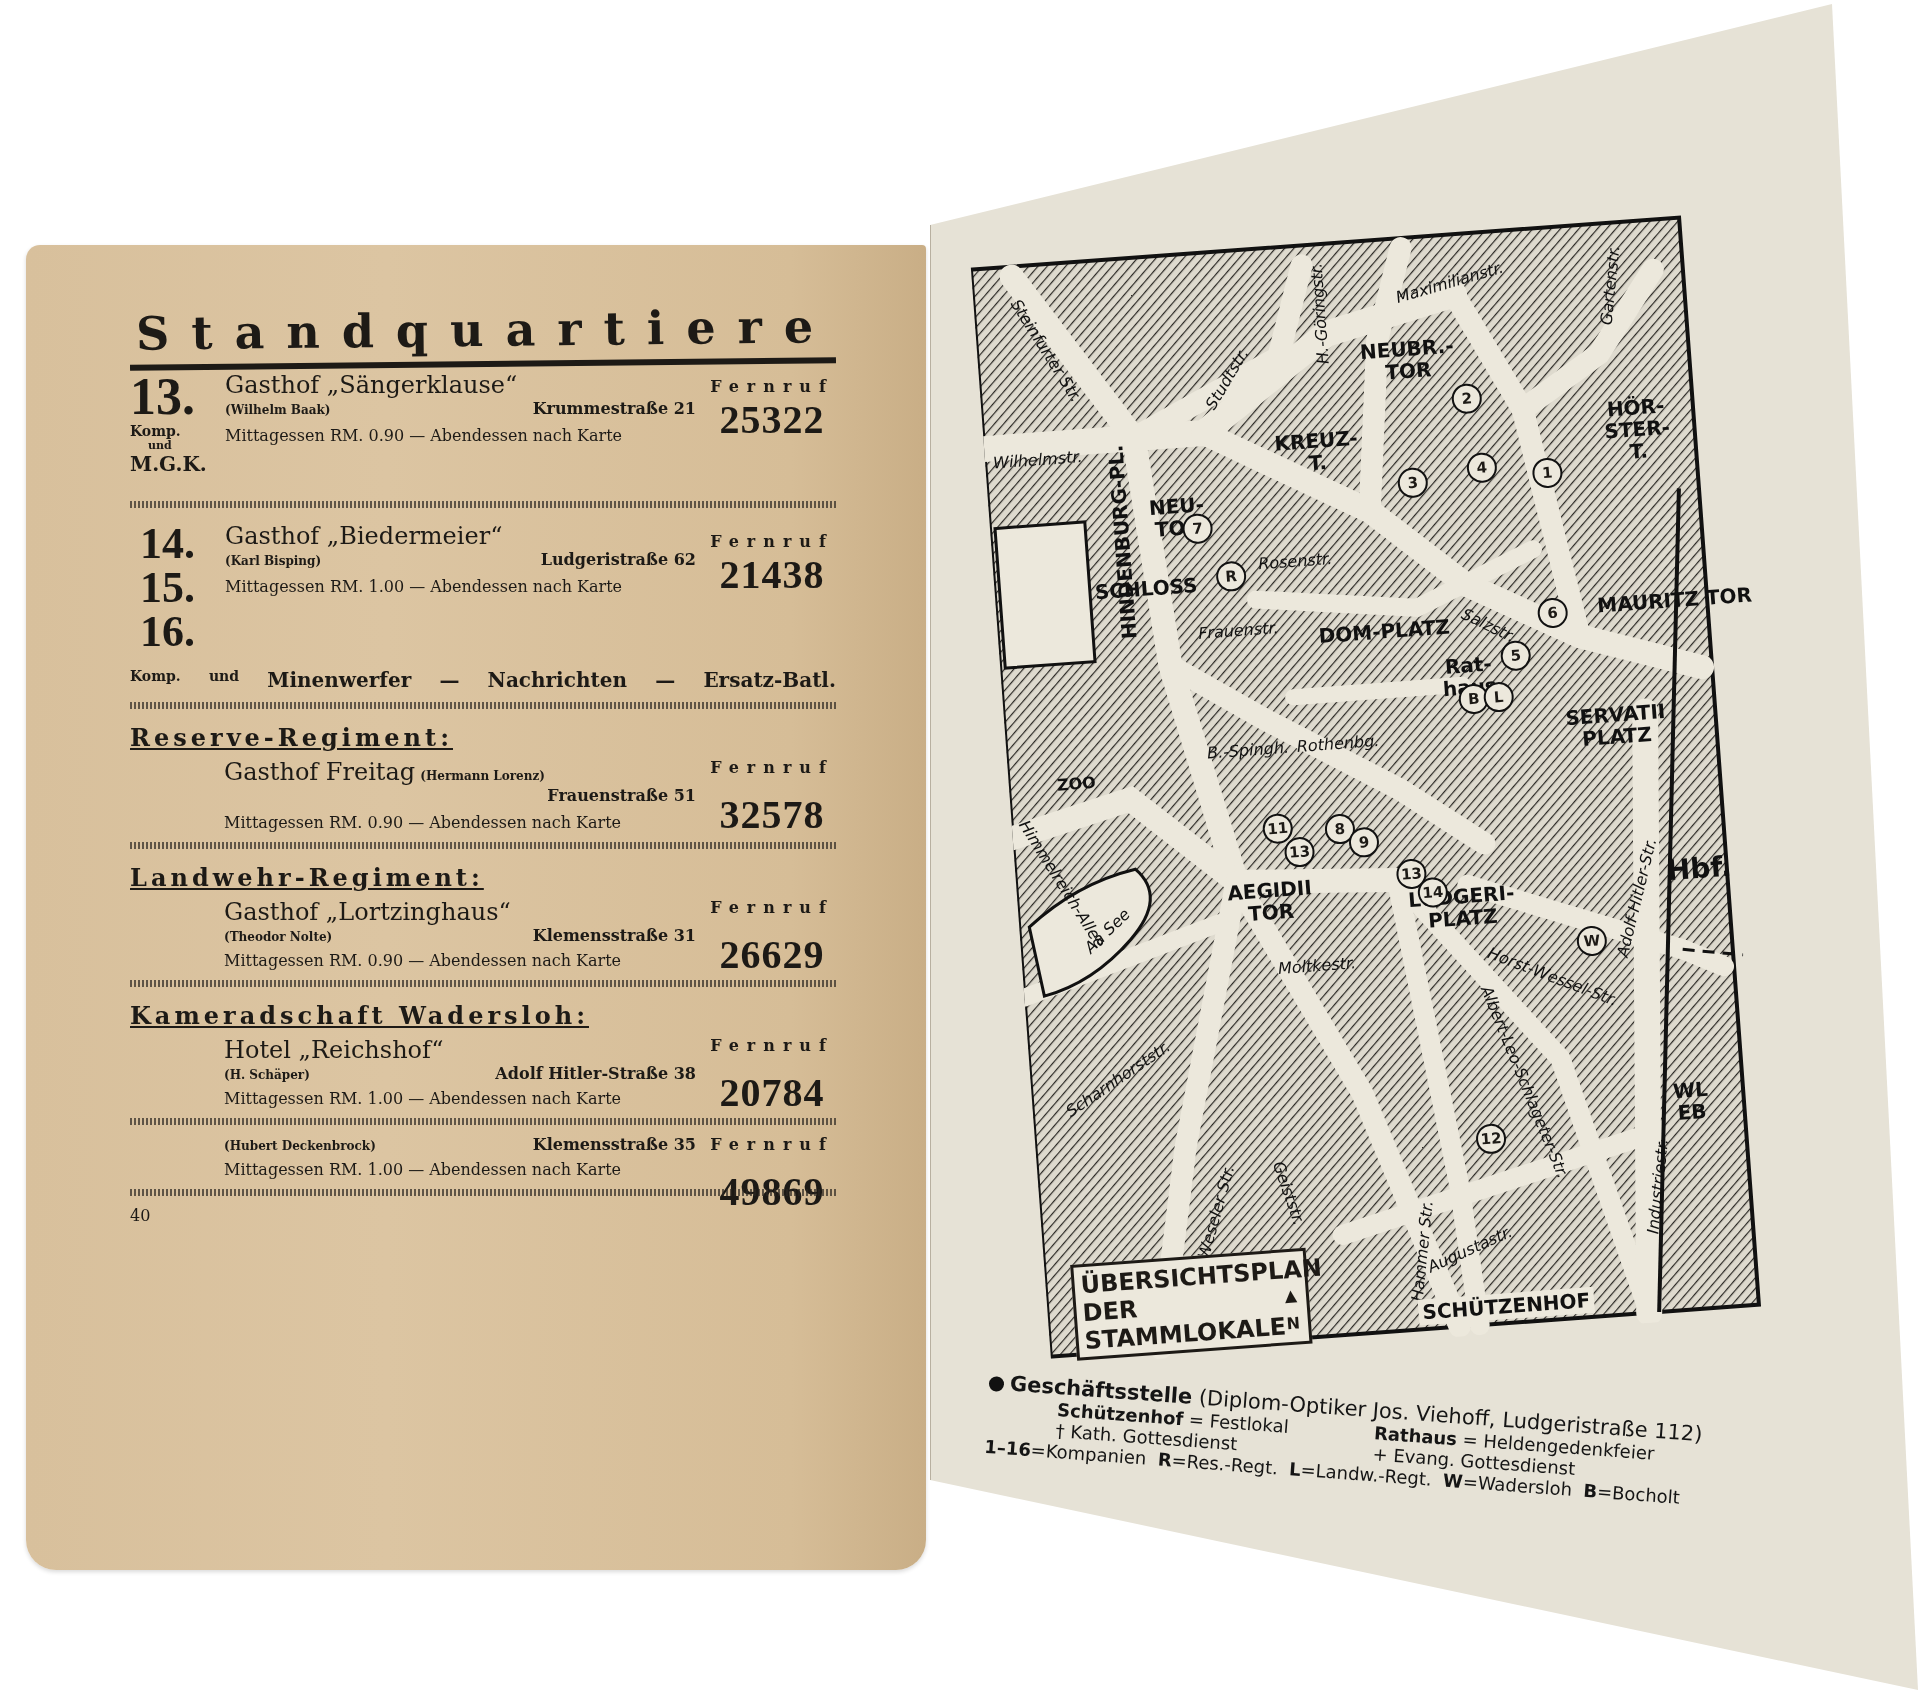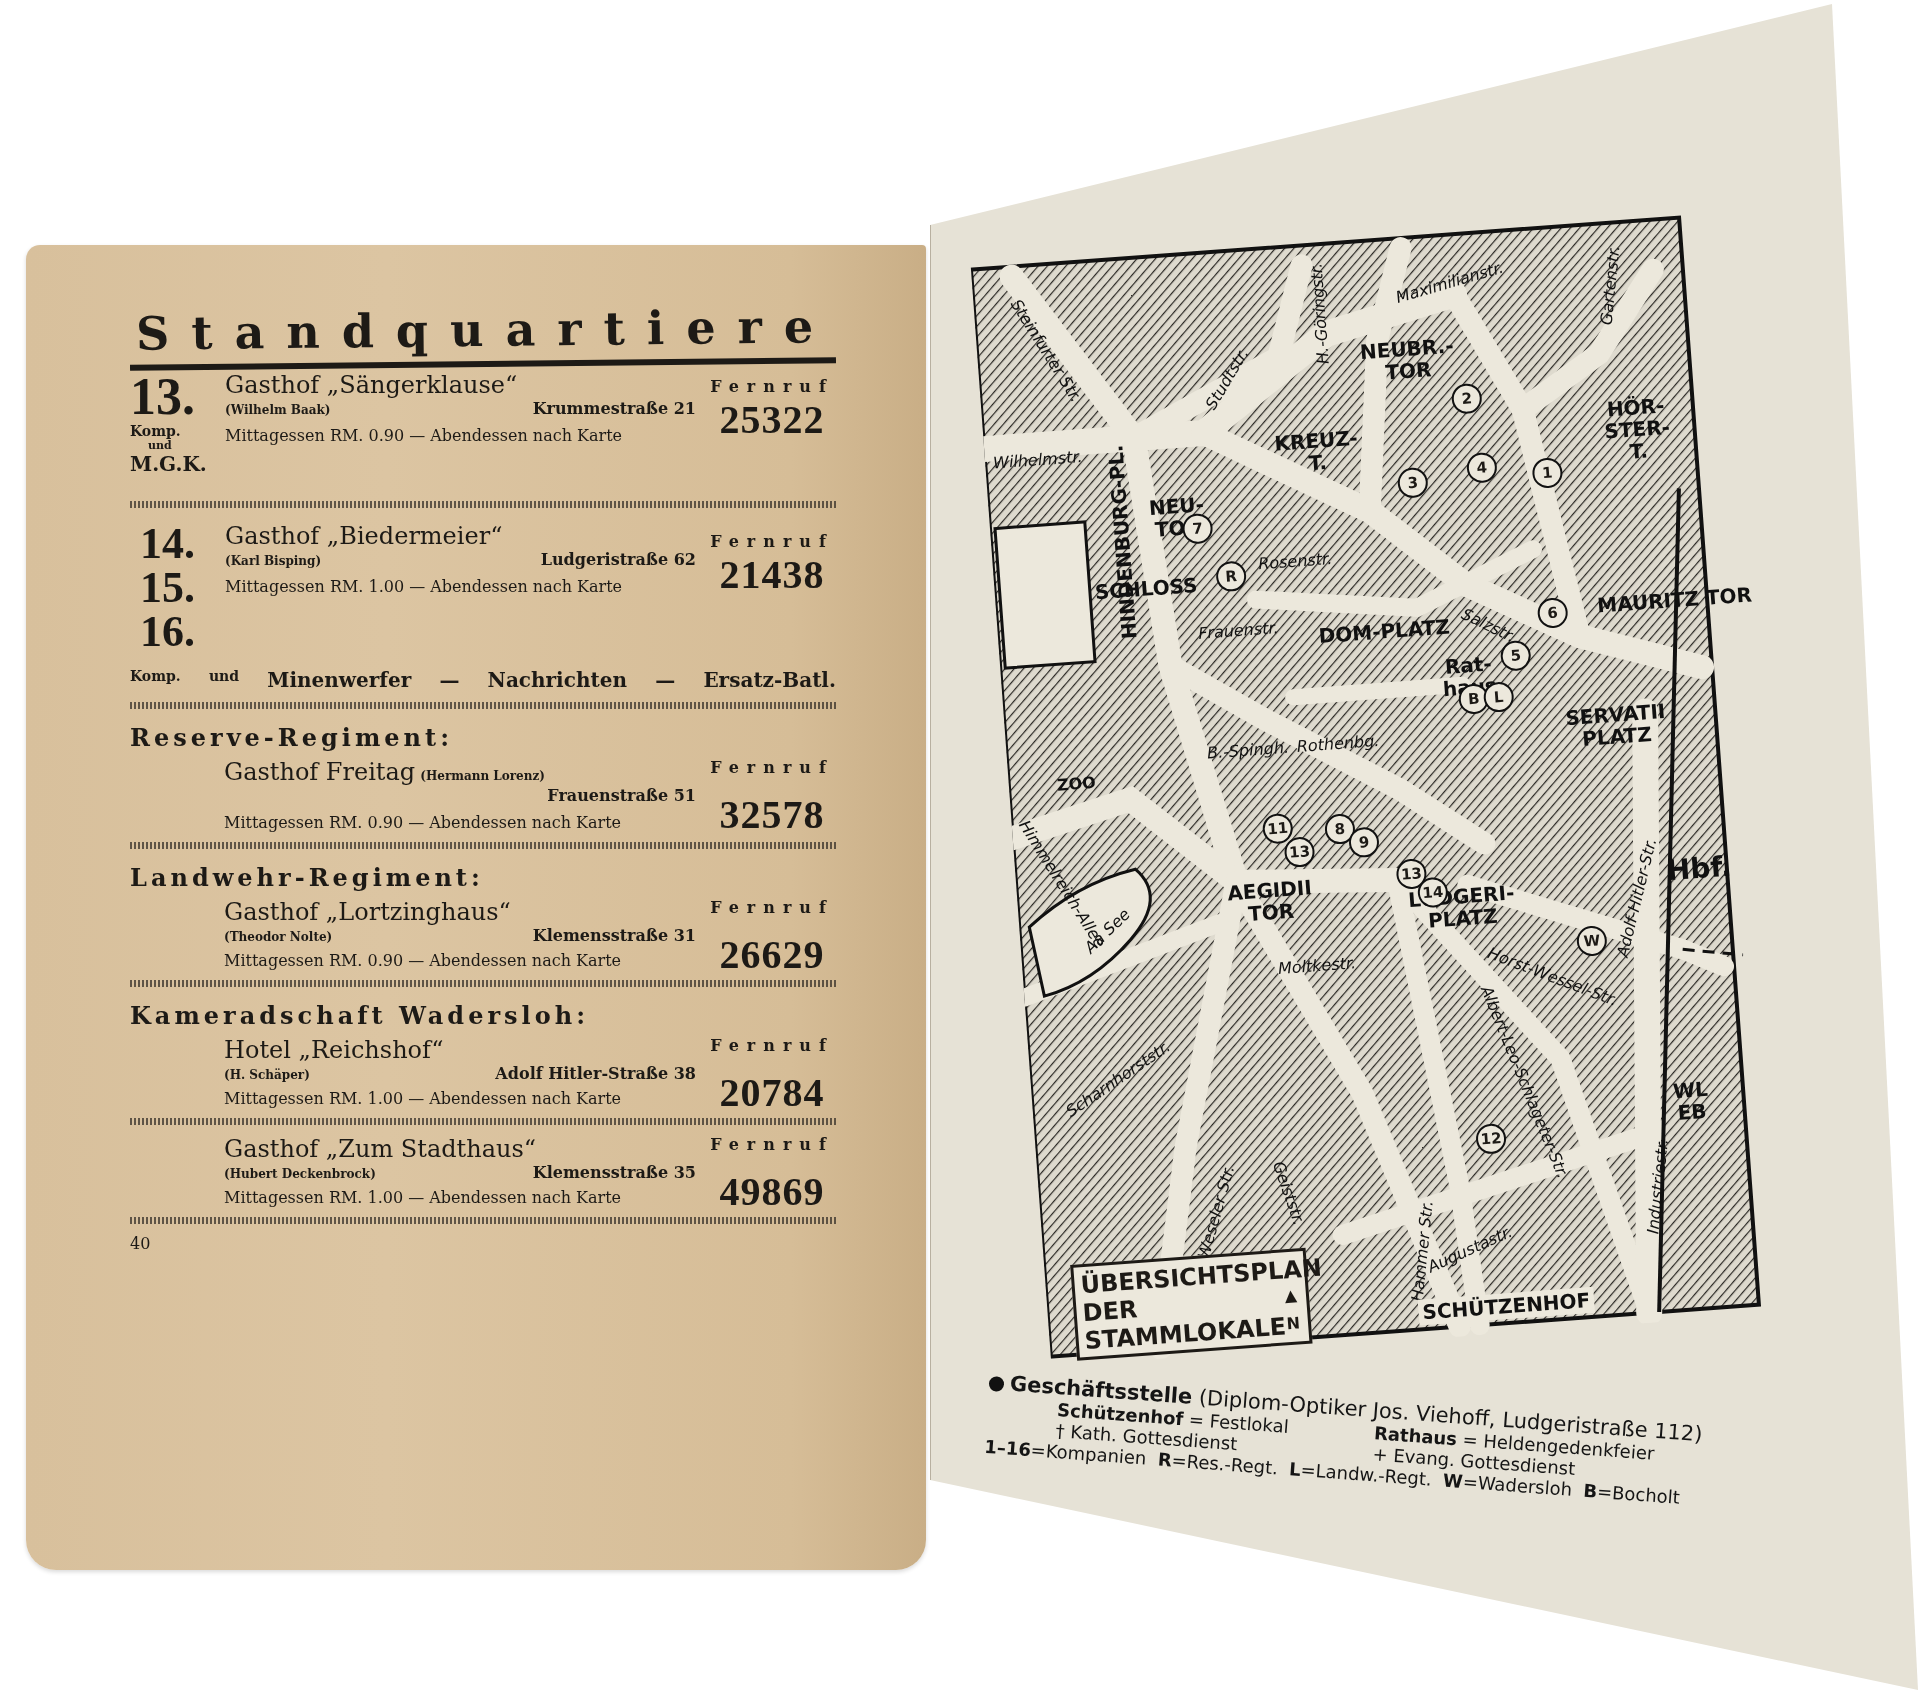--- a/index.html
+++ b/index.html
@@ -28,21 +28,21 @@
   .venue { font-size:24px; font-weight:normal; }
   .owner { font-size:12px; font-weight:bold; }
   .addr { font-size:16px; font-weight:bold; }
   .meal { font-size:16px; }
   .row { display:flex; justify-content:space-between; align-items:baseline; }
   .phone-col { position:absolute; right:0; width:128px; text-align:center; }
   .fernruf { font-size:16px; letter-spacing:8px; font-weight:bold; }
   .phone { font-family:"Liberation Serif", serif; font-size:40px; font-weight:bold; letter-spacing:1px; }
   .body-col { margin-right:140px; }
 
-  .section-head { font-size:24px; font-weight:bold; letter-spacing:4px; margin:14px 0 6px 0; }
+  .section-head { font-size:24px; font-weight:bold; letter-spacing:4px; margin:14px 0 6px 0;text-decoration:underline; }
   .indent { padding-left:94px; position:relative; }
   .units-line { font-size:20px; font-weight:bold; display:flex; justify-content:space-between; margin-top:6px; }
   .units-line .small { font-size:14px; }
   .page-num { font-size:16px; margin-top:10px; }
 
   
   .right-page { position:absolute; left:930px; top:0; width:990px; height:1706px; }
   .right-page svg.paper { position:absolute; left:0; top:0; }
   .map-frame { position:absolute; left:30px; top:120px; width:720px; height:1250px; transform:rotate(-4.2deg); transform-origin:0 0; }
   .map-title-box { position:absolute; left:26px; top:1150px; width:236px; height:96px; background:#ece8dc;
@@ -173,21 +173,20 @@
     </div>
     <div class="dotted-rule"></div>
 
     <div>
       <div class="indent">
         <div class="phone-col" style="top:0;">
           <div class="fernruf">Fernruf</div>
           <div class="phone" style="margin-top:14px;">49869</div>
         </div>
         <div class="body-col">
-          <div class="venue">Gasthof „Zum Stadthaus“</div>
           <div class="row">
             <span class="owner">(Hubert Deckenbrock)</span>
             <span class="addr">Klemensstraße 35</span>
           </div>
           <div class="meal" style="margin-top:6px;">Mittagessen RM. 1.00 — Abendessen nach Karte</div>
         </div>
       </div>
     </div>
     <div class="dotted-rule"></div>
     <div class="page-num">40</div>

